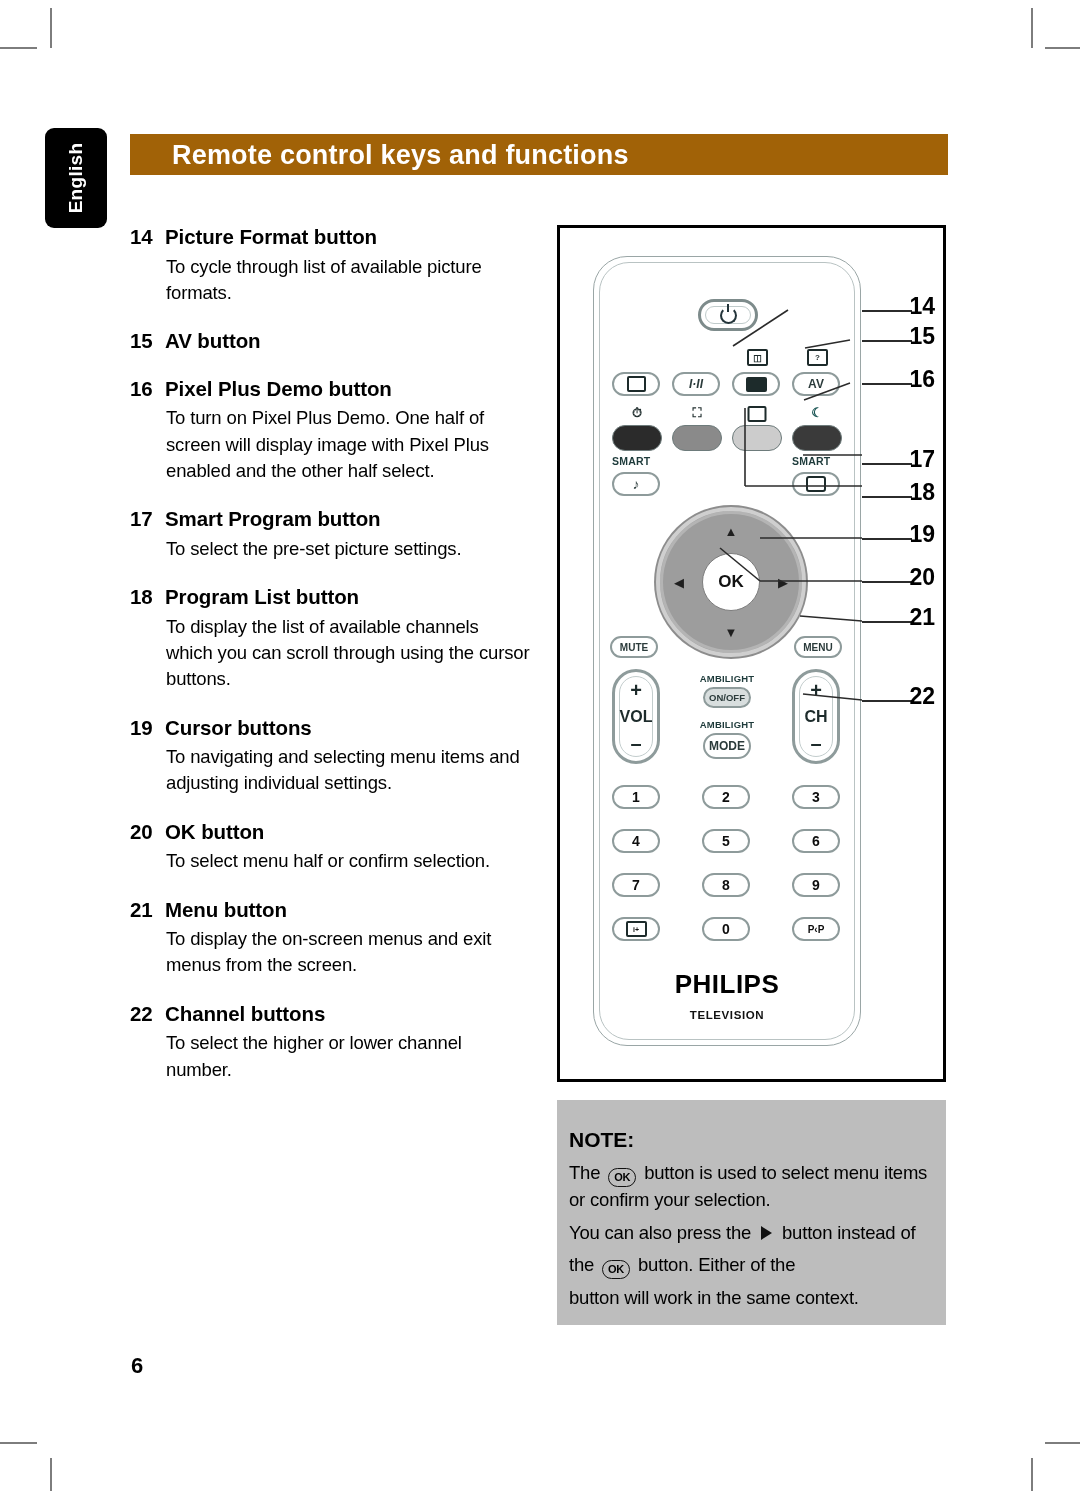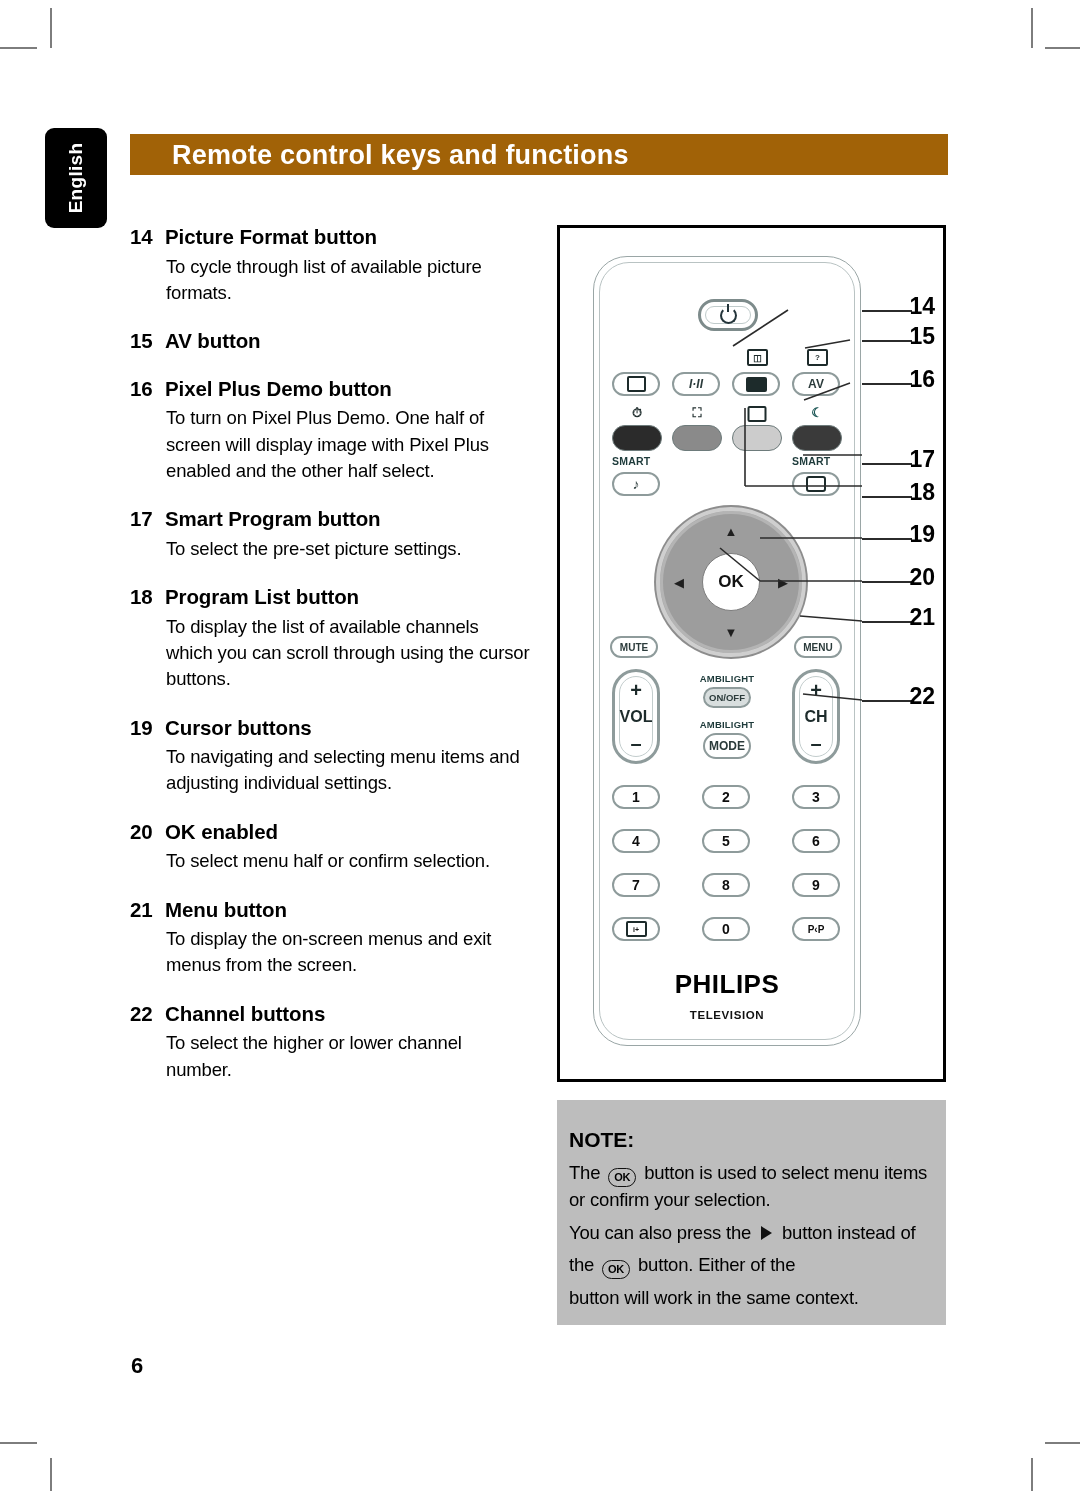--- a/index.html
+++ b/index.html
@@ -495,21 +495,21 @@
     <div class="entry">
       <div class="entry-head">
         <span class="num">19</span>
         <span>Cursor buttons</span>
       </div>
       <div class="entry-body">To navigating and selecting menu items and adjusting individual settings.</div>
     </div>
     <div class="entry">
       <div class="entry-head">
         <span class="num">20</span>
-        <span>OK enabled</span>
+        <span>OK button</span>
       </div>
       <div class="entry-body">To select menu half or confirm selection.</div>
     </div>
     <div class="entry">
       <div class="entry-head">
         <span class="num">21</span>
         <span>Menu button</span>
       </div>
       <div class="entry-body">To display the on-screen menus and exit menus from the screen.</div>
     </div>

